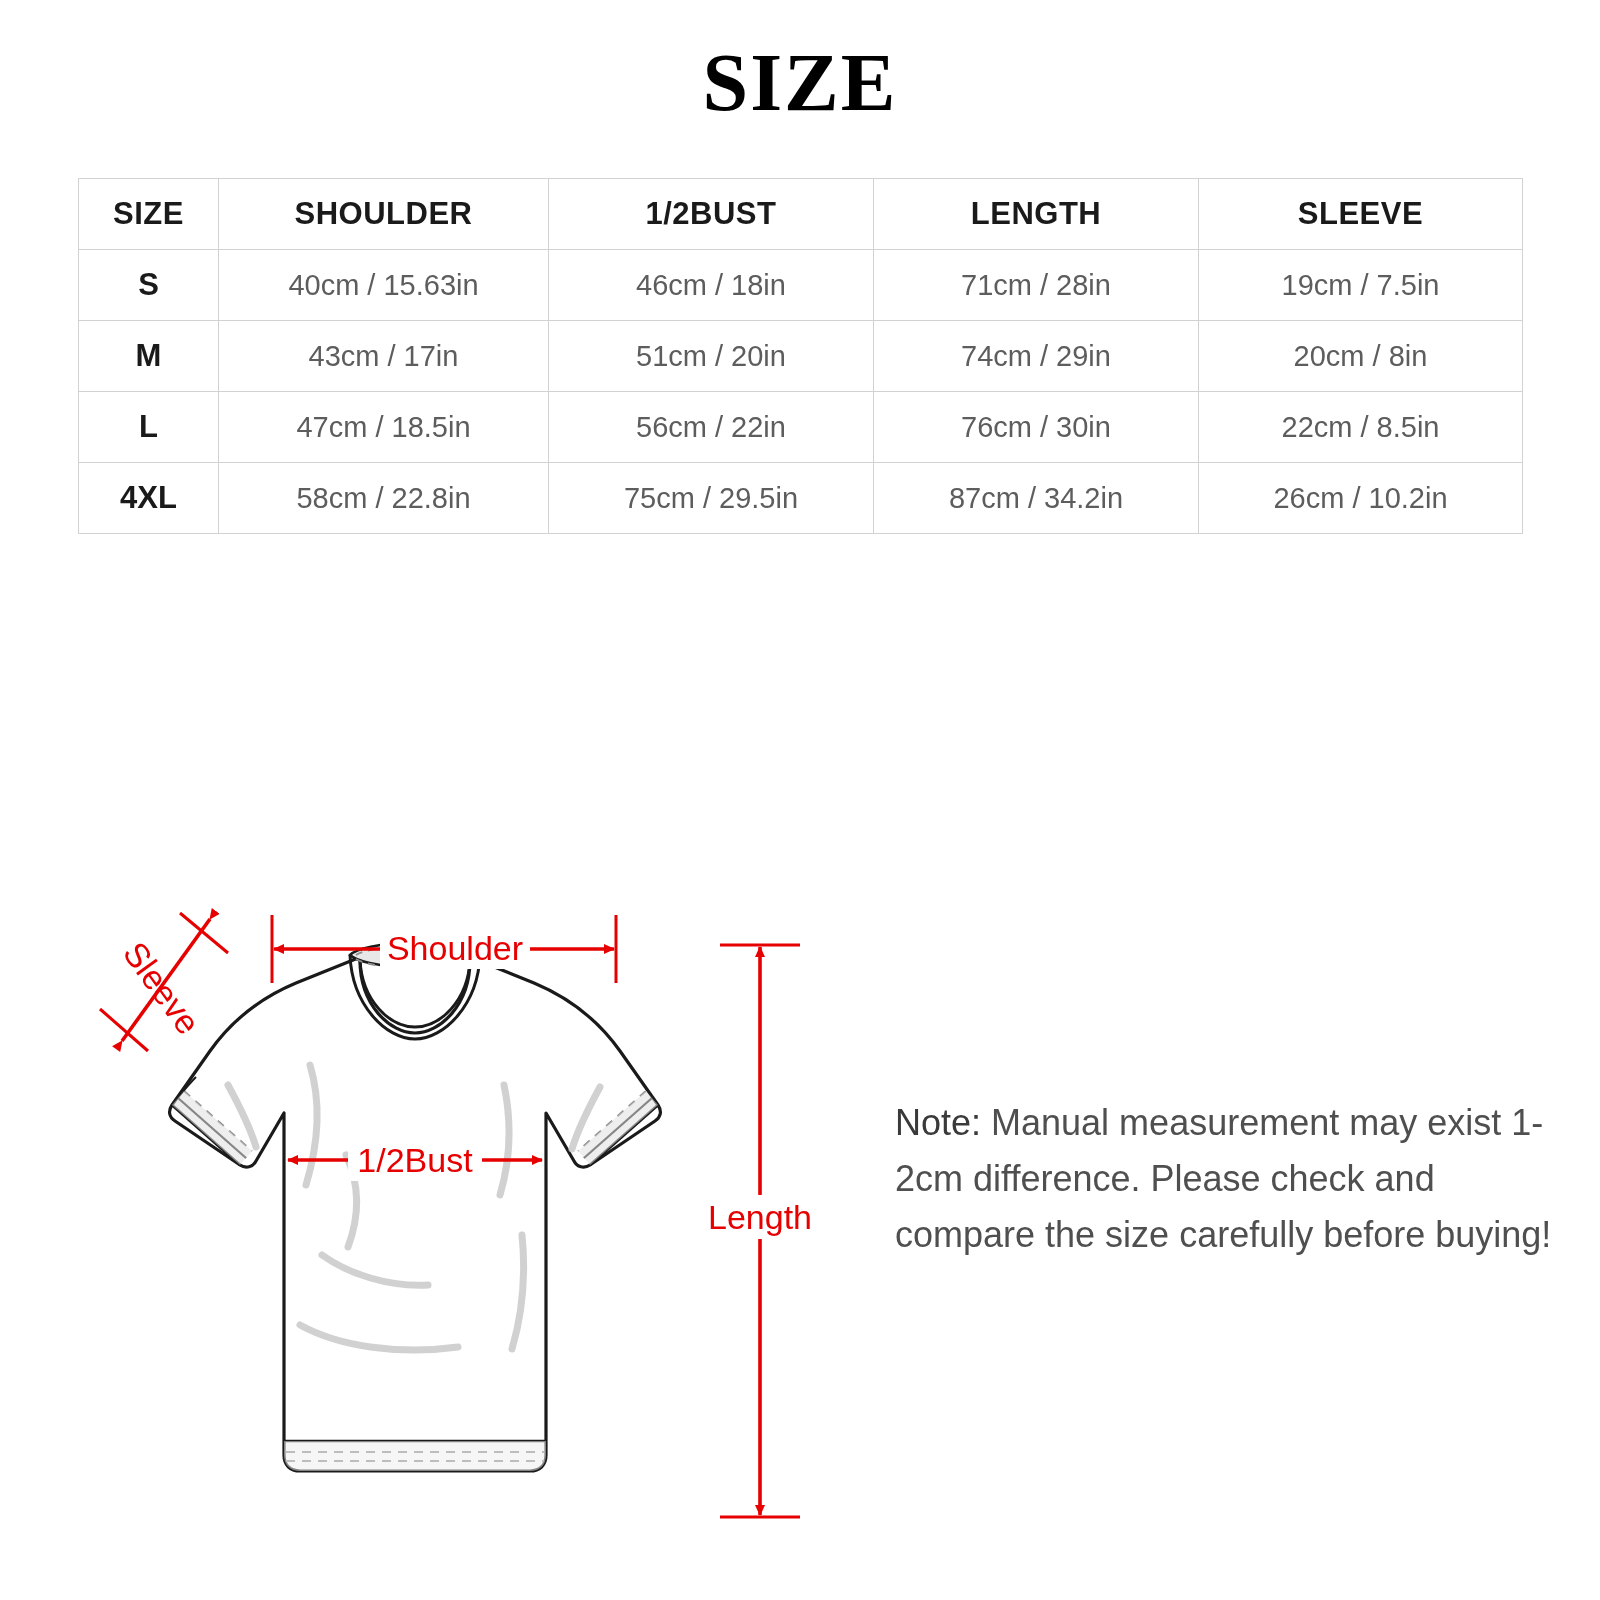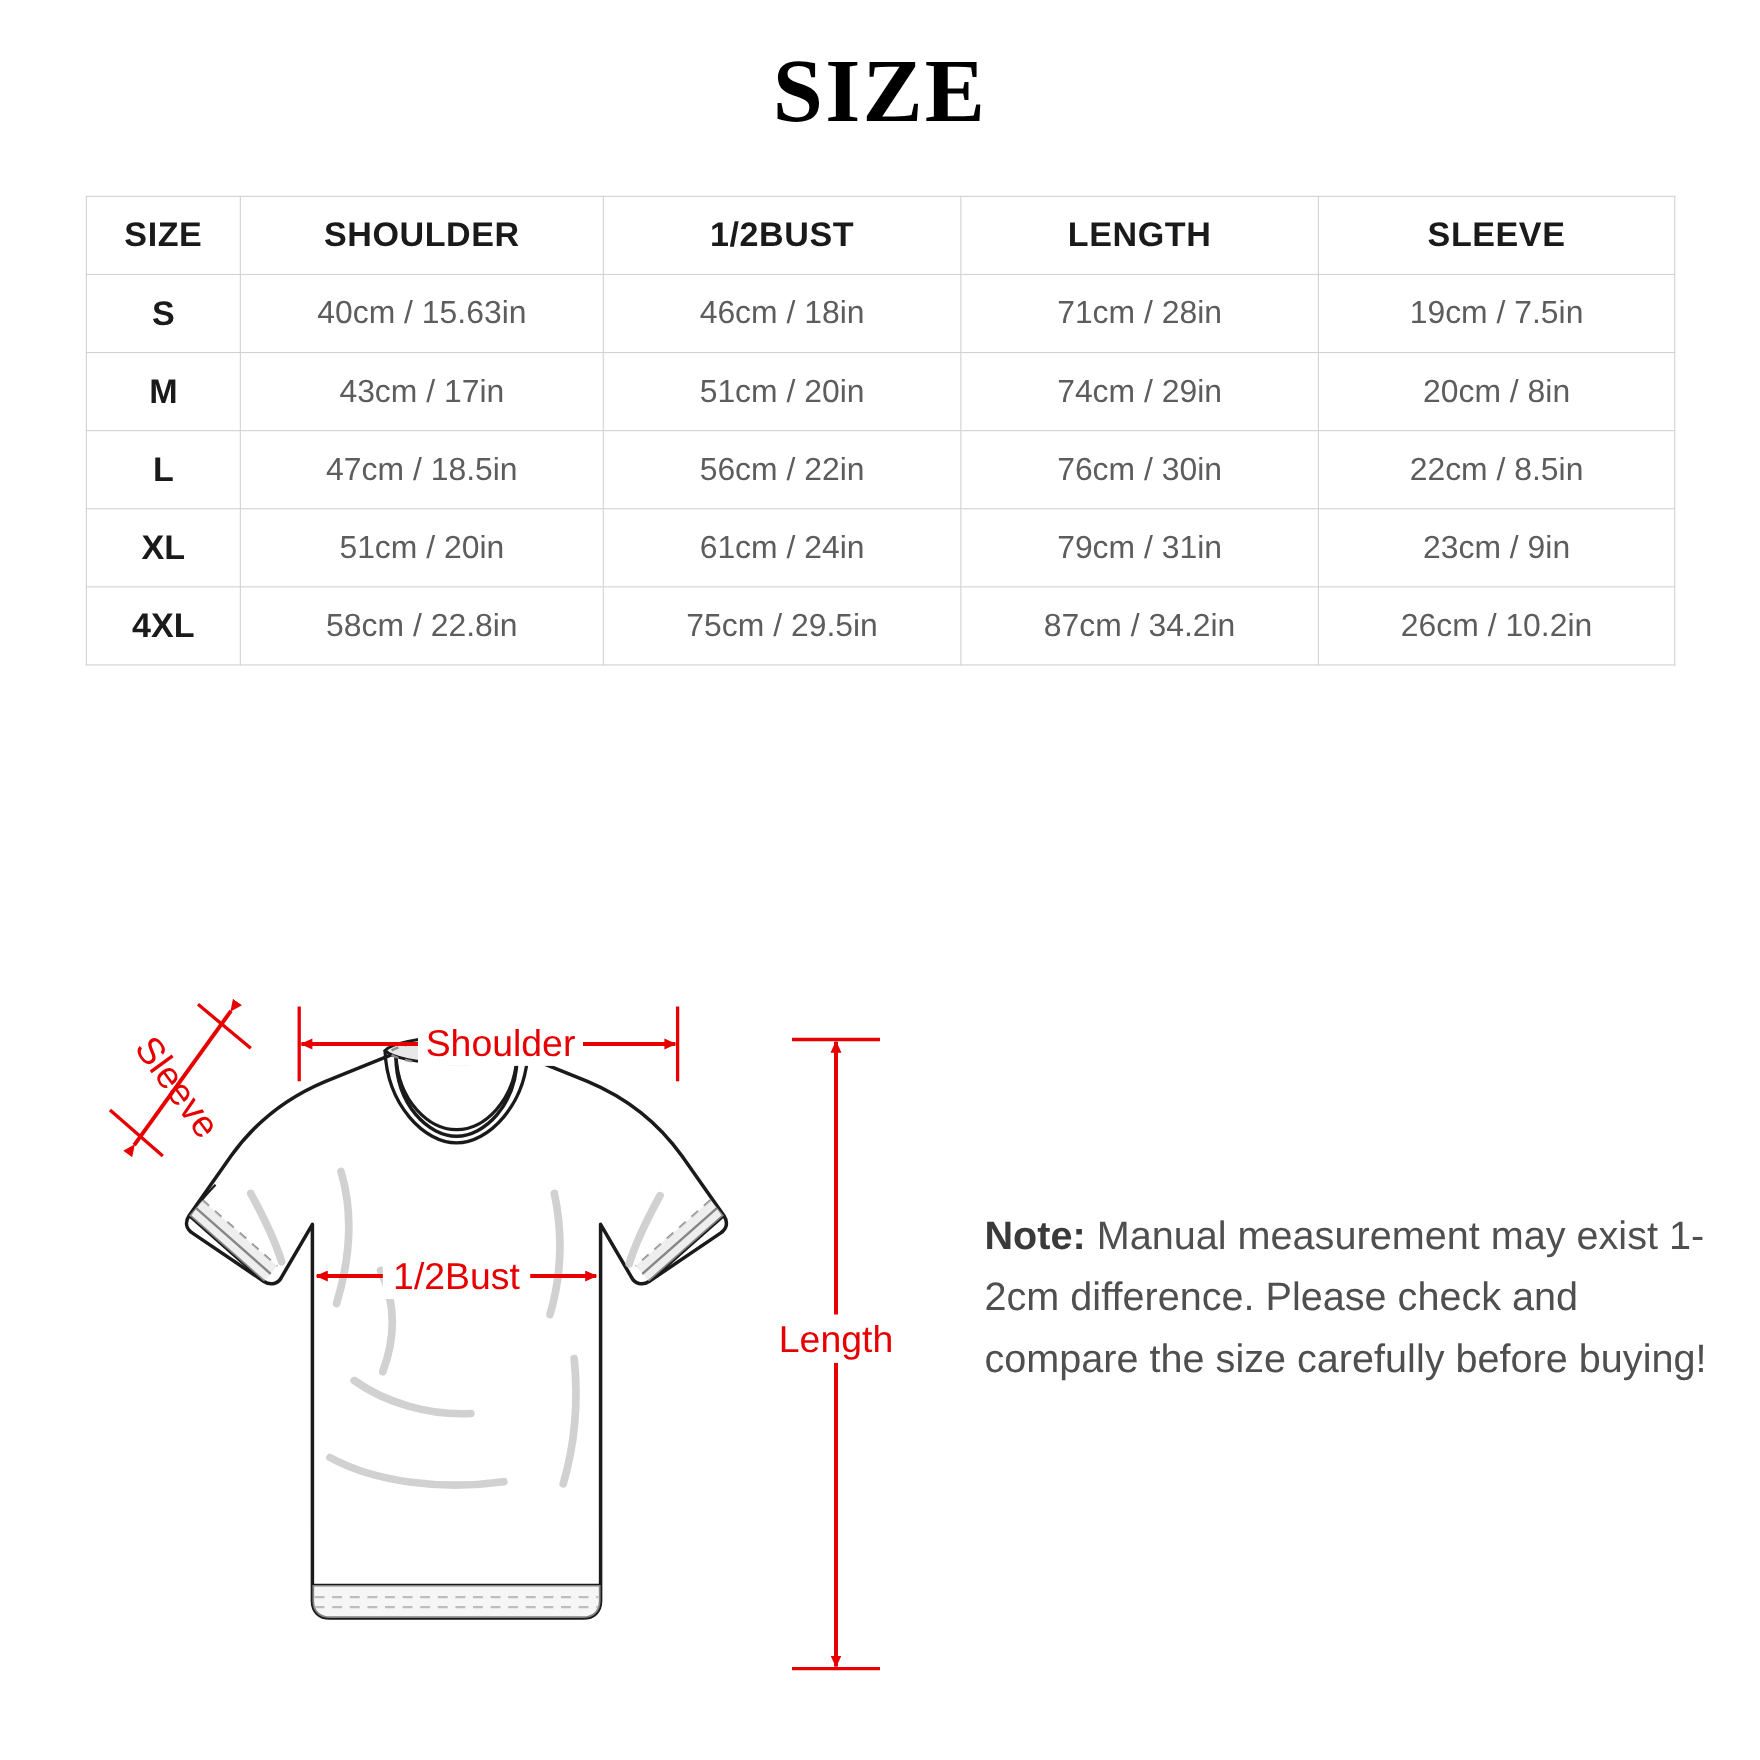--- a/index.html
+++ b/index.html
@@ -86,21 +86,21 @@
   #note-block {
     position: absolute;
     left: 895px;
     top: 1095px;
     width: 660px;
     font-size: 36px;
     line-height: 1.55;
     color: #4f4f4f;
   }
   #note-block .note-label {
-    font-weight: bold;
+    font-weight: normal;
     color: #3a3a3a;
     margin-top: 44px;
   }
 </style>
 </head>
 <body>
 
 <h1 id="size-title">SIZE</h1>
 
 <div id="size-table-wrap">
@@ -135,27 +135,20 @@
         <td class="val">51cm / 20in</td>
         <td class="val">74cm / 29in</td>
         <td class="val">20cm / 8in</td>
       </tr>
       <tr>
         <td class="size-col">L</td>
         <td class="val">47cm / 18.5in</td>
         <td class="val">56cm / 22in</td>
         <td class="val">76cm / 30in</td>
         <td class="val">22cm / 8.5in</td>
-      </tr>
-      <tr>
-        <td class="size-col">XL</td>
-        <td class="val">51cm / 20in</td>
-        <td class="val">61cm / 24in</td>
-        <td class="val">79cm / 31in</td>
-        <td class="val">23cm / 9in</td>
       </tr>
       <tr>
         <td class="size-col">4XL</td>
         <td class="val">58cm / 22.8in</td>
         <td class="val">75cm / 29.5in</td>
         <td class="val">87cm / 34.2in</td>
         <td class="val">26cm / 10.2in</td>
       </tr>
     </tbody>
   </table>

